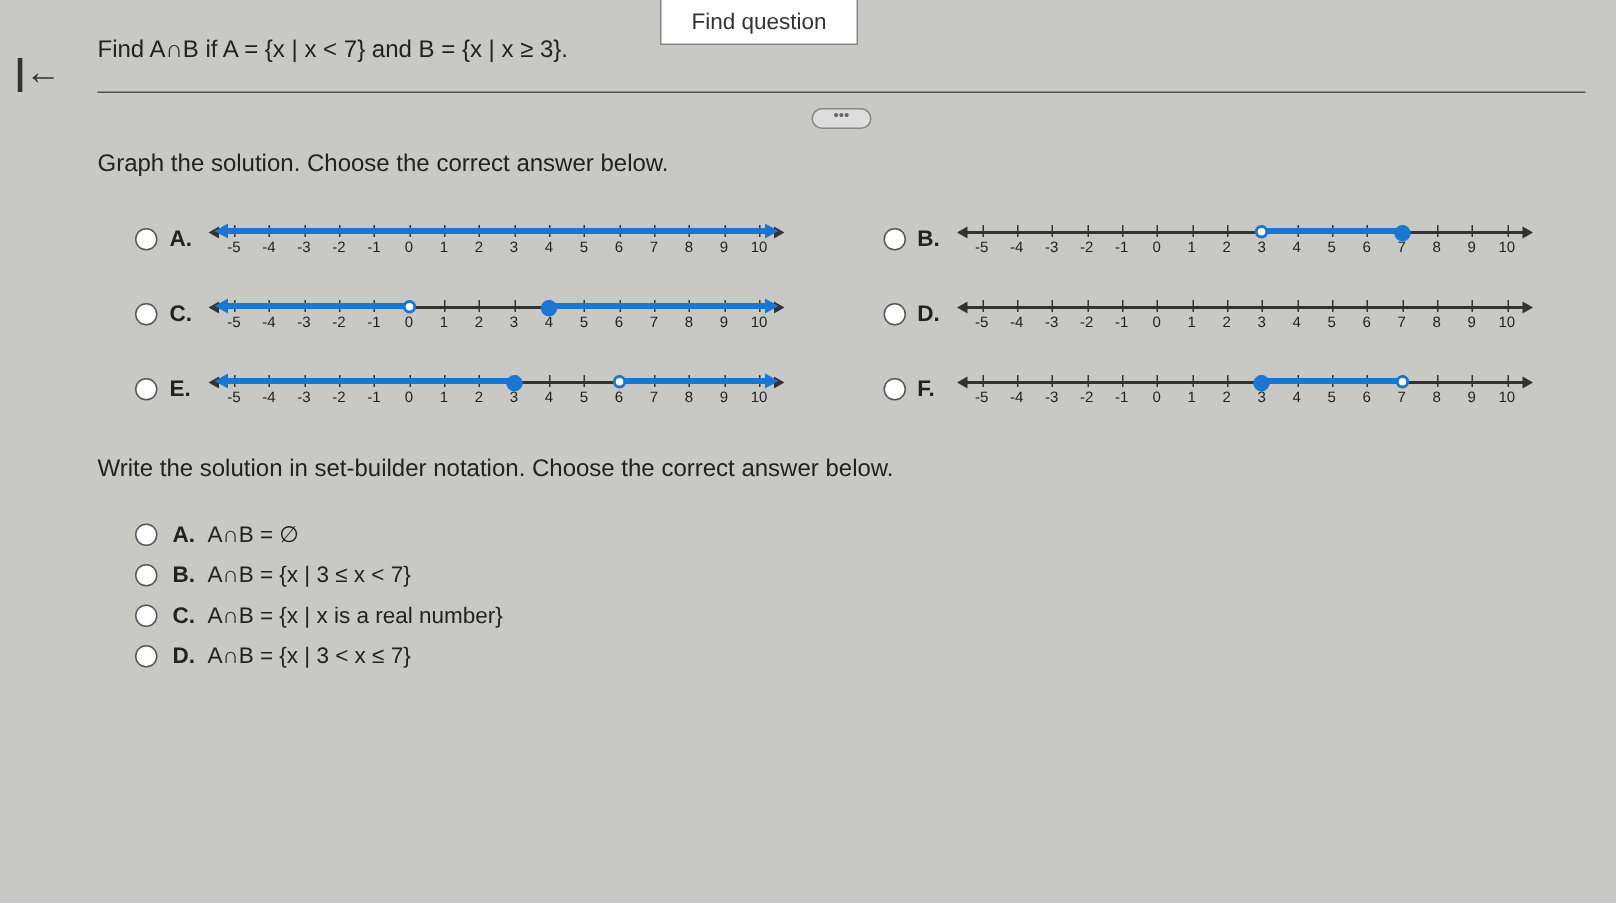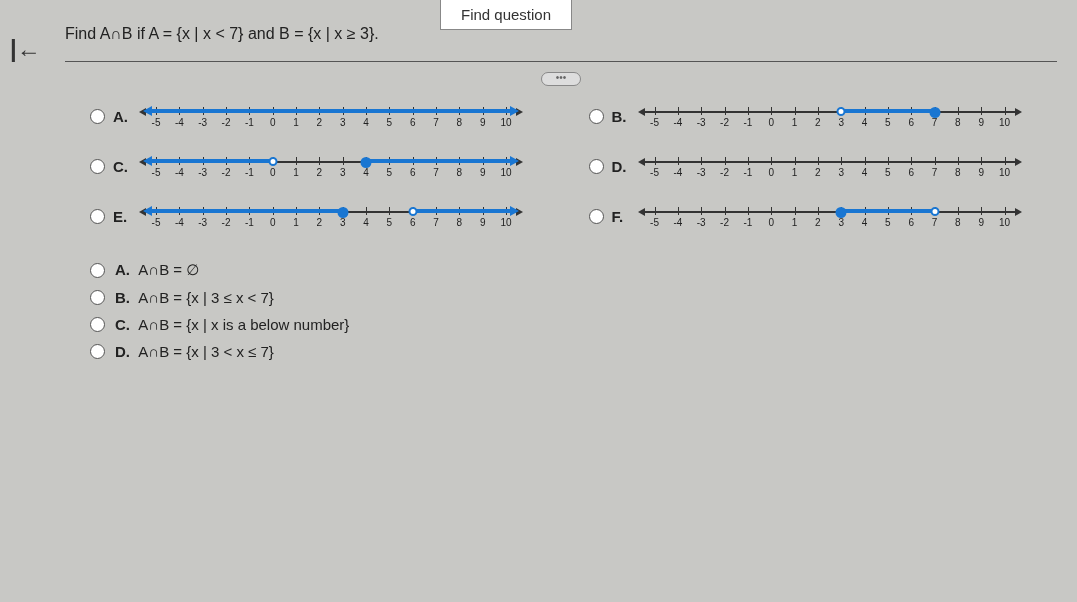--- a/index.html
+++ b/index.html
@@ -35,20 +35,21 @@
 </head>
 <body>
 
 <div class="collapse-btn">|←</div>
 <div class="next-btn">Find question</div>
 
 <div class="content">
   <div class="question">Find A∩B if A = {x | x &lt; 7} and B = {x | x ≥ 3}.</div>
   <hr class="divider">
   <div class="ellipsis">•••</div>
+  <div class="instruction">Graph the solution. Choose the correct answer below.</div>
 
   <div class="graph-options">
     <div class="graph-option">
       <div class="radio"></div>
       <div class="opt-label">A.</div>
       <div class="numberline">
           <div class="nl-axis"></div>
           <div class="nl-tick" style="left: 15px;"></div>
           <div class="nl-label" style="left: 15px;">-5</div>
           <div class="nl-tick" style="left: 38.3333px;"></div>
@@ -294,31 +295,32 @@
           <div class="nl-label" style="left: 341.667px;">9</div>
           <div class="nl-tick" style="left: 365px;"></div>
           <div class="nl-label" style="left: 365px;">10</div>
           <div class="nl-seg" style="left: 201.667px; width: 93.3333px;"></div>
           <div class="nl-closed" style="left: 201.667px;"></div>
           <div class="nl-open" style="left: 295px;"></div>
         </div>
     </div>
   </div>
 
+  <div class="instruction">Write the solution in set-builder notation. Choose the correct answer below.</div>
   <div class="set-options">
     <div class="set-option">
       <div class="radio"></div>
       <span class="set-label"><b>A.</b>&nbsp;&nbsp;<span>A∩B = ∅</span></span>
     </div>
     <div class="set-option">
       <div class="radio"></div>
       <span class="set-label"><b>B.</b>&nbsp;&nbsp;<span>A∩B = {x | 3 ≤ x &lt; 7}</span></span>
     </div>
     <div class="set-option">
       <div class="radio"></div>
-      <span class="set-label"><b>C.</b>&nbsp;&nbsp;<span>A∩B = {x | x is a below number}</span></span>
+      <span class="set-label"><b>C.</b>&nbsp;&nbsp;<span>A∩B = {x | x is a real number}</span></span>
     </div>
     <div class="set-option">
       <div class="radio"></div>
       <span class="set-label"><b>D.</b>&nbsp;&nbsp;<span>A∩B = {x | 3 &lt; x ≤ 7}</span></span>
     </div>
   </div>
 </div>
 
 </body></html>

